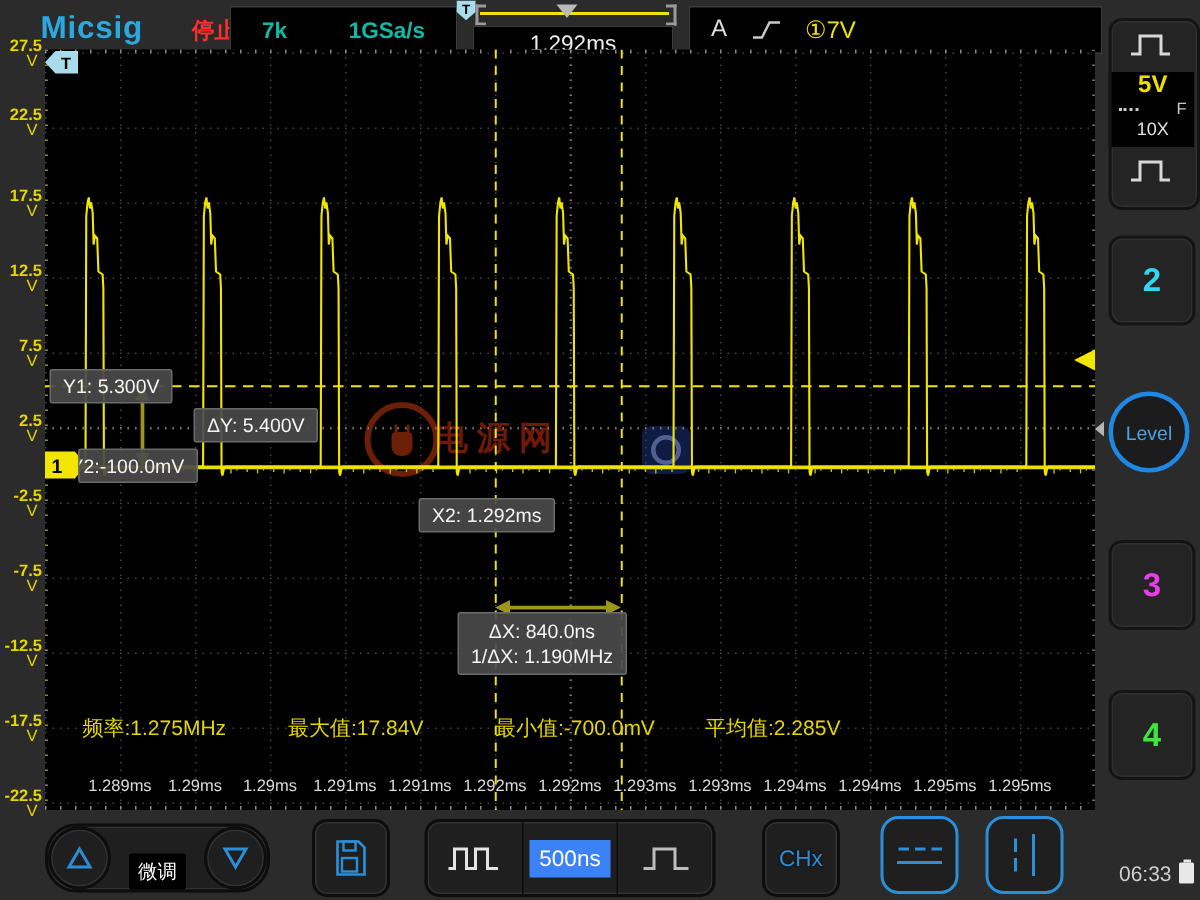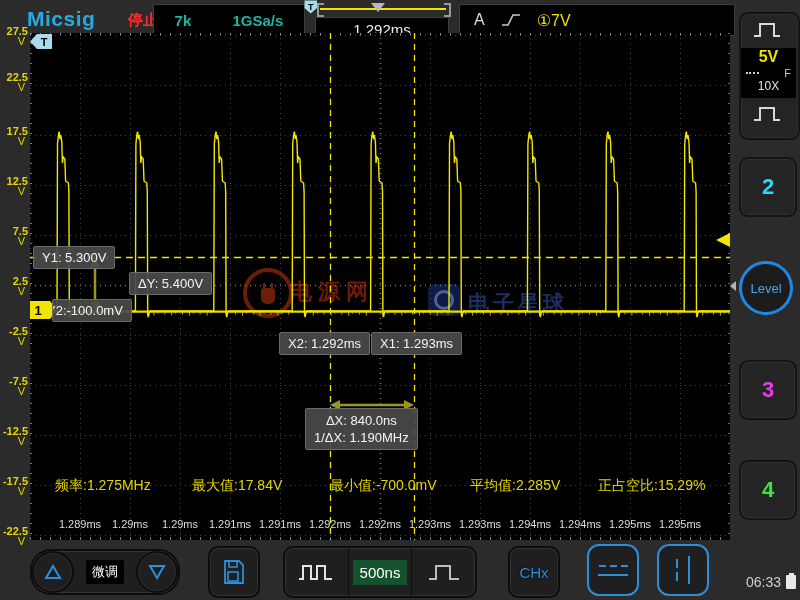--- a/index.html
+++ b/index.html
@@ -59,29 +59,29 @@
   .ch4{left:739px;top:460px;color:#3fe53f;}
   .levelknob{left:739px;top:261px;width:48px;height:48px;border-radius:50%;background:#1c1c1c;
              border:3px solid #1e88e5;display:flex;align-items:center;justify-content:center;
              color:#4aa3e8;font-size:13px;}
   .levelarrow{left:730px;top:281px;width:0;height:0;border-top:5px solid transparent;border-bottom:5px solid transparent;border-right:6px solid #b5b5b5;}
   .clock{left:746px;top:574px;color:#cfcfcf;font-size:14px;display:flex;align-items:center;gap:5px;}
   .batt{width:10px;height:14px;background:#e8e8e8;border-radius:1px;position:relative;}
   .batt:before{content:"";position:absolute;top:-2px;left:2.5px;width:5px;height:2px;background:#e8e8e8;}
   
   .tb{background:#1f1f1f;border:2px solid #0d0d0d;box-shadow:inset 0 0 0 1px #323232;}
-  .finepill{left:30px;top:549px;width:146px;height:42px;border-radius:21px;display:flex;align-items:center;justify-content:space-between;}
+  .finepill{left:30px;top:549px;width:146px;height:42px;border-radius:21px;display:flex;align-items:flex-end;justify-content:space-between;}
   .circbtn{width:42px;height:42px;border-radius:50%;background:#1f1f1f;border:2px solid #0d0d0d;box-shadow:inset 0 0 0 1px #323232;
            display:flex;align-items:center;justify-content:center;box-sizing:border-box;}
   .finelabel{background:#000;color:#fff;font-size:13px;padding:3px 6px;border-radius:2px;}
   .savebtn{left:208px;top:546px;width:48px;height:48px;border-radius:10px;display:flex;align-items:center;justify-content:center;}
   .wavegrp{left:283px;top:546px;width:190px;height:48px;border-radius:10px;display:flex;align-items:center;}
   .wavecell{flex:1;display:flex;align-items:center;justify-content:center;height:100%;}
   .wavecell + .wavecell{border-left:1px solid #0d0d0d;}
-  .tbasebox{background:#14532d;color:#fff;font-size:15px;padding:4px 7px;}
+  .tbasebox{background:#3b82f6;color:#fff;font-size:15px;padding:4px 7px;}
   .chxbtn{left:508px;top:546px;width:48px;height:48px;border-radius:10px;display:flex;align-items:center;justify-content:center;
           color:#2a8fd8;font-weight:400;font-size:15px;text-shadow:0 0 2px #000;}
   .cursbtn{left:587px;top:544px;width:52px;height:52px;border-radius:12px;background:#1f1f1f;border:2px solid #2a8fd8;
            display:flex;flex-direction:column;align-items:center;justify-content:center;gap:7px;box-sizing:border-box;}
   .cursbtnV{left:657px;flex-direction:row;}
   .hdashes{display:flex;gap:4px;}
   .hdashes i{width:7px;height:2px;background:#2a8fd8;}
   .hsolid{width:30px;height:2px;background:#2a8fd8;}
   .vdashes{display:flex;flex-direction:column;gap:4px;}
   .vdashes i{width:2px;height:9px;background:#2a8fd8;}
@@ -120,21 +120,20 @@
 
   <div id="grid" class="abs">
 
     <div class="abs wm1c" style="left:213px;top:235px">
         <div class="wm1p"></div>
       </div>
     <div class="abs wm1t" style="left:260px;top:244px">电源网</div>
     <div class="abs wm2c" style="left:398px;top:251px">
         <div class="wm2r"></div>
       </div>
-    <div class="abs wm2t" style="left:438px;top:256px">电子星球</div>
     <svg id="gridsvg" width="700" height="507">
         <line x1="0.5" y1="0" x2="0.5" y2="507" stroke="#454545" stroke-dasharray="1 4"></line>
         <line x1="50.5" y1="0" x2="50.5" y2="507" stroke="#454545" stroke-dasharray="1 4"></line>
         <line x1="100.5" y1="0" x2="100.5" y2="507" stroke="#454545" stroke-dasharray="1 4"></line>
         <line x1="150.5" y1="0" x2="150.5" y2="507" stroke="#454545" stroke-dasharray="1 4"></line>
         <line x1="200.5" y1="0" x2="200.5" y2="507" stroke="#454545" stroke-dasharray="1 4"></line>
         <line x1="250.5" y1="0" x2="250.5" y2="507" stroke="#454545" stroke-dasharray="1 4"></line>
         <line x1="300.5" y1="0" x2="300.5" y2="507" stroke="#454545" stroke-dasharray="1 4"></line>
         <line x1="350.5" y1="0" x2="350.5" y2="507" stroke="#454545" stroke-dasharray="1 4"></line>
         <line x1="400.5" y1="0" x2="400.5" y2="507" stroke="#454545" stroke-dasharray="1 4"></line>
@@ -278,21 +277,20 @@
   <div id="ylabels"></div>
 
   <div id="xlabels"></div>
 
   <div id="measrow"></div>
 
   <div class="abs curbox" style="left:33px;top:246px">Y1: 5.300V</div>
   <div class="abs curbox" style="left:129px;top:272px">ΔY: 5.400V</div>
   <div class="abs curbox y2box" style="left:52px;top:299px">Y2:-100.0mV</div>
   <div class="abs curbox" style="left:279px;top:332px">X2: 1.292ms</div>
-  <div class="abs curbox" style="left:371px;top:332px">X1: 1.293ms</div>
   <div class="abs curbox dxbox" style="left:305px;top:408px">
     <span>ΔX: 840.0ns</span><br>
     <span>1/ΔX: 1.190MHz</span>
   </div>
 
   <div class="abs sbtn scalegrp"></div>
   <svg class="abs" style="left:752px;top:20px" width="30" height="20">
     <polyline points="2,16 8,16 8,4 22,4 22,16 28,16" fill="none" stroke="#d8d8d8" stroke-width="2"></polyline>
   </svg>
   <div class="abs scalebox">
@@ -395,14 +393,13 @@
     <div class="abs xlab" style="left:404px;top:518px">1.293ms</div>
     <div class="abs xlab" style="left:454px;top:518px">1.293ms</div>
     <div class="abs xlab" style="left:504px;top:518px">1.294ms</div>
     <div class="abs xlab" style="left:554px;top:518px">1.294ms</div>
     <div class="abs xlab" style="left:604px;top:518px">1.295ms</div>
     <div class="abs xlab" style="left:654px;top:518px">1.295ms</div>
     <div class="abs meas" style="left:55px;top:477px">频率:1.275MHz</div>
     <div class="abs meas" style="left:192px;top:477px">最大值:17.84V</div>
     <div class="abs meas" style="left:330px;top:477px">最小值:-700.0mV</div>
     <div class="abs meas" style="left:470px;top:477px">平均值:2.285V</div>
-    <div class="abs meas" style="left:598px;top:477px">正占空比:15.29%</div>
   </div>
 
 </body></html>

